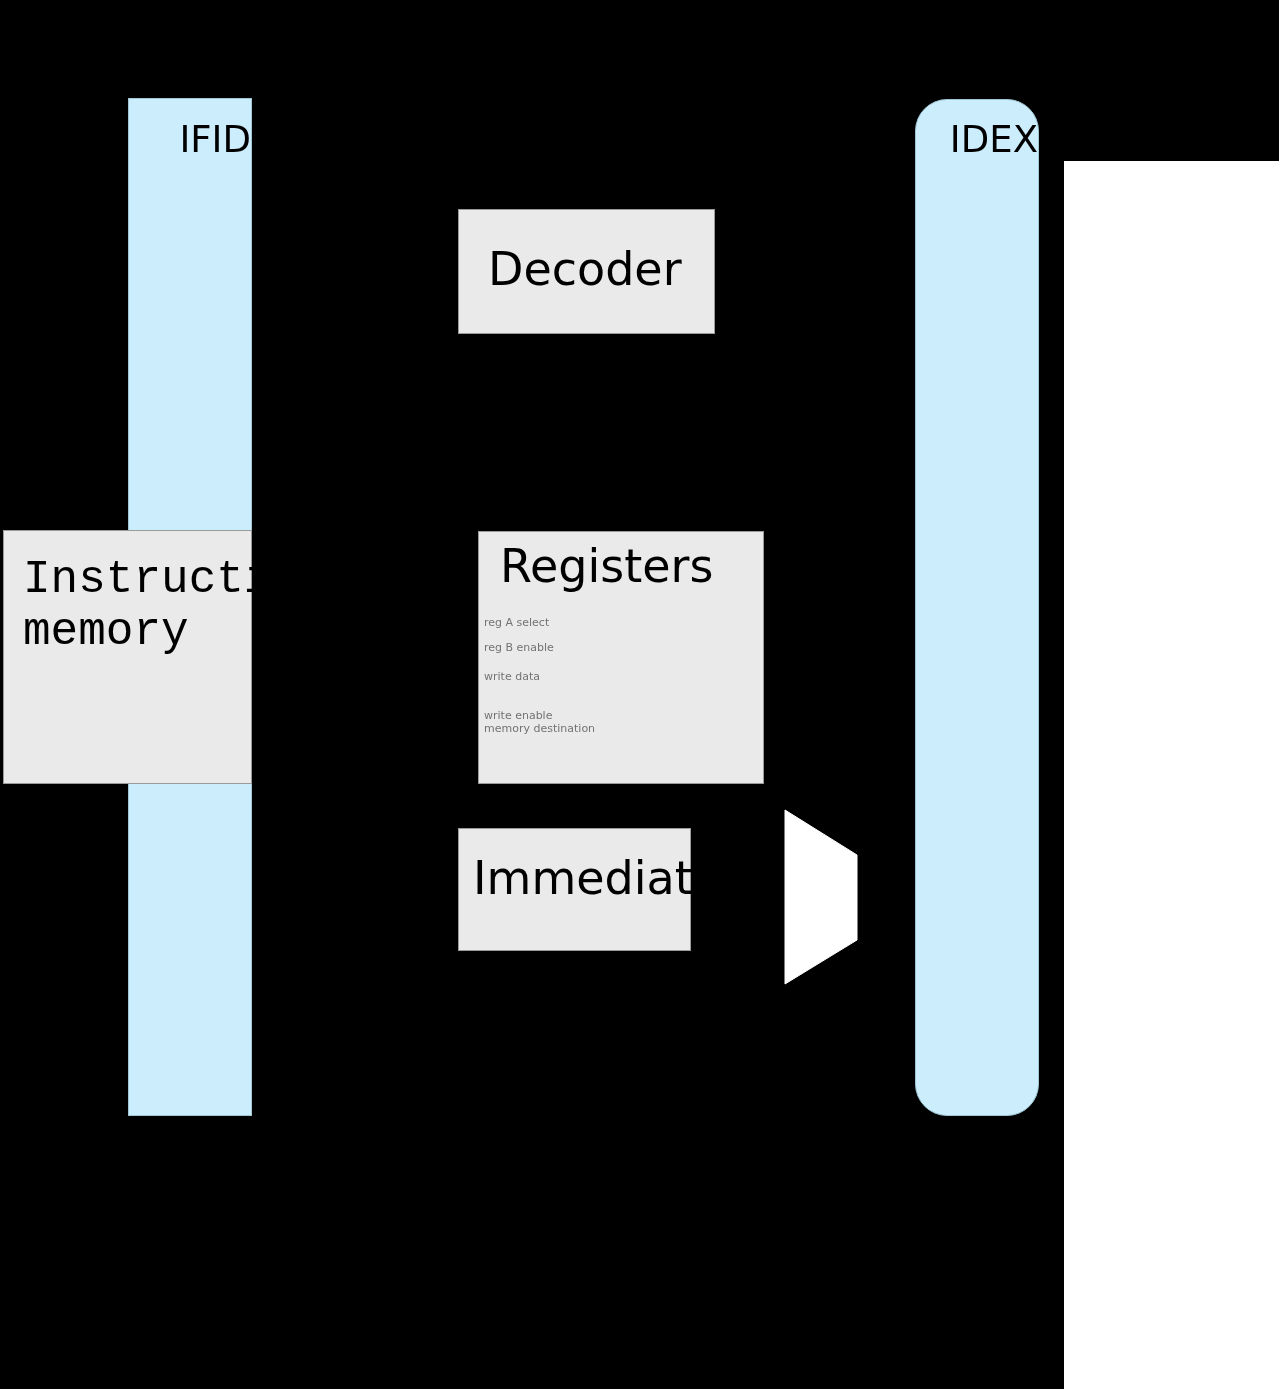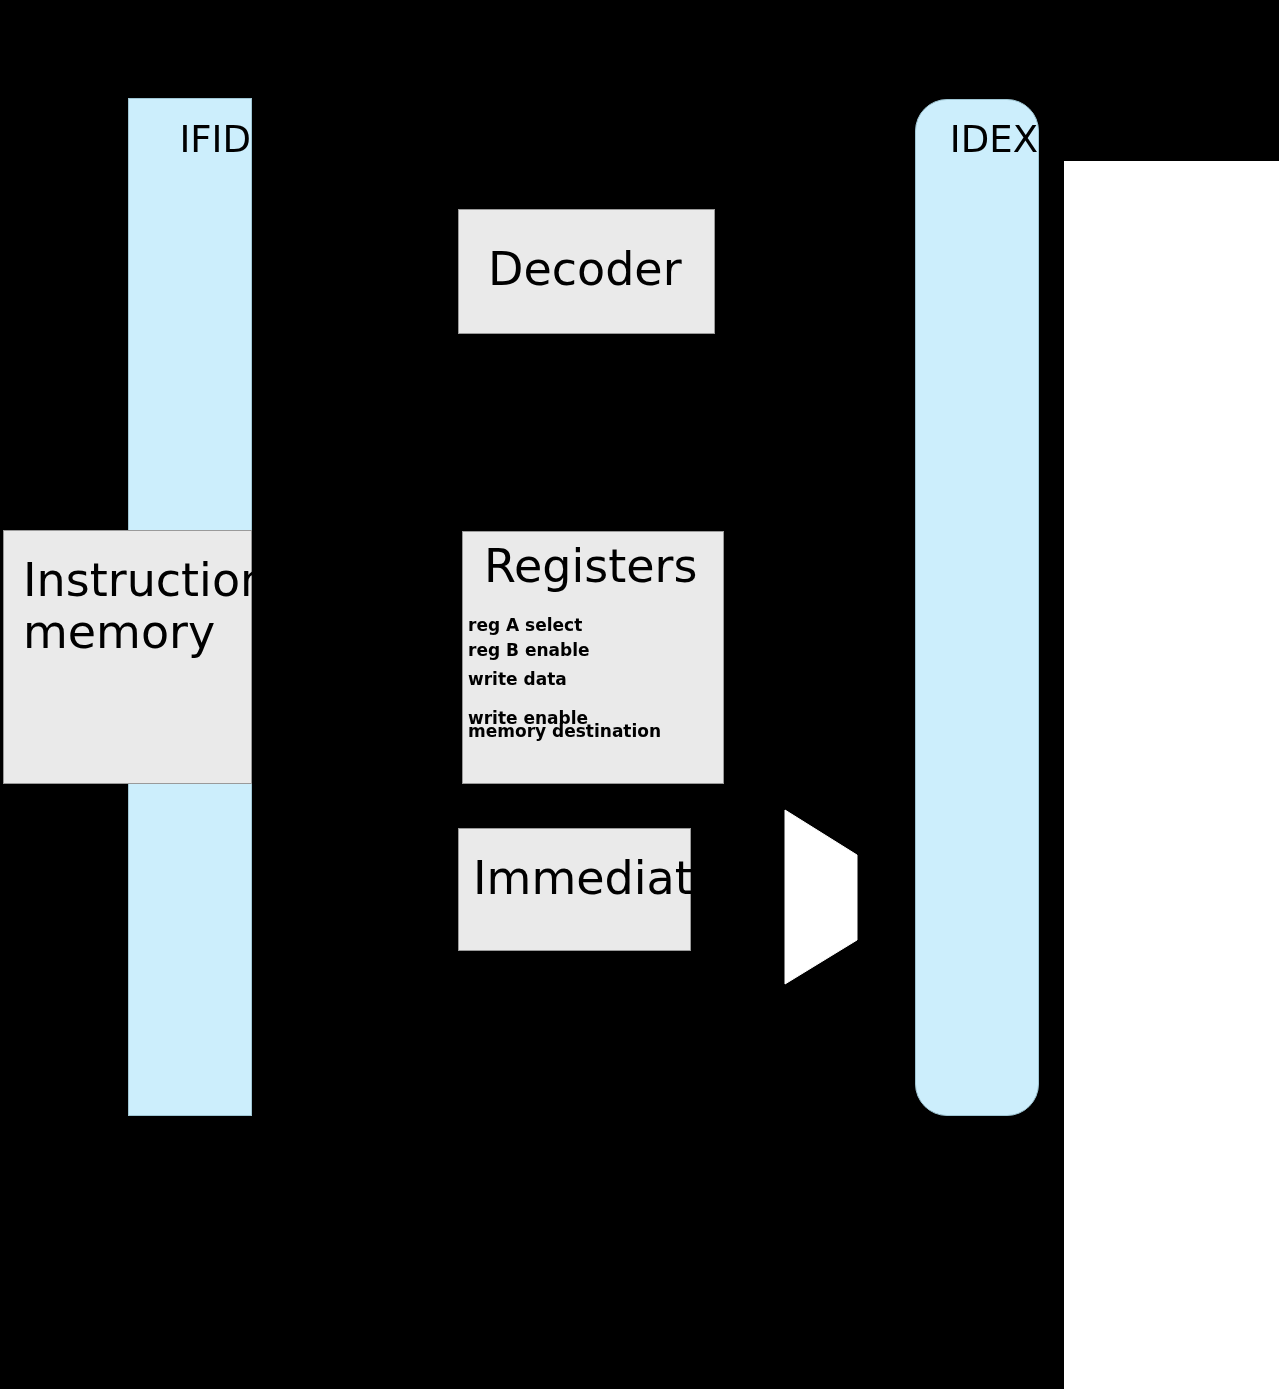--- a/index.html
+++ b/index.html
@@ -50,25 +50,24 @@
   }
   .unit-title {
     position: absolute;
     color: #000000;
     font-size: 46px;
     line-height: 1.12;
     white-space: pre-line;
   }
   .port-label {
     position: absolute;
-    color: #000000;
-    font-size: 17px;
+    color: #737373;
+    font-size: 11px;
     line-height: 1;
     white-space: nowrap;
-    font-weight: bold;
   }
 
   
   .mux {
     position: absolute;
   }
   .mux svg {
     display: block;
   }
 </style>
@@ -84,26 +83,26 @@
   </div>
 
   <div class="pipe-reg" style="left:915px; top:99px; width:124px; height:1017px;border-radius:32px;">
     <span class="pipe-reg-label" style="top:21px;">IDEX</span>
   </div>
 
   <div class="unit-box" style="left:458px; top:209px; width:257px; height:125px;">
     <span class="unit-title" style="left:29px; top:34px;">Decoder</span>
   </div>
 
-  <div class="unit-box" style="left:3px; top:530px; width:249px; height:254px;">
+  <div class="unit-box" style="left:3px; top:530px; width:249px; height:254px;font-family:Liberation Mono, monospace;">
     <span class="unit-title" style="left:19px; top:24px;">Instruction
 memory</span>
   </div>
 
-  <div class="unit-box" style="left:462px; top:531px; width:262px; height:253px;">
+  <div class="unit-box" style="left:478px; top:531px; width:286px; height:253px;">
     <span class="unit-title" style="left:21px; top:9px;">Registers</span>
 
     <span class="port-label" style="left:5px; top:85px;">reg A select</span>
     <span class="port-label" style="left:5px; top:110px;">reg B enable</span>
     <span class="port-label" style="left:5px; top:139px;">write data</span>
     <span class="port-label" style="left:5px; top:158px;margin-top:20px;">write enable</span>
     <span class="port-label" style="left:5px; top:191px;">memory destination</span>
   </div>
 
   <div class="unit-box" style="left:458px; top:828px; width:233px; height:123px;">

